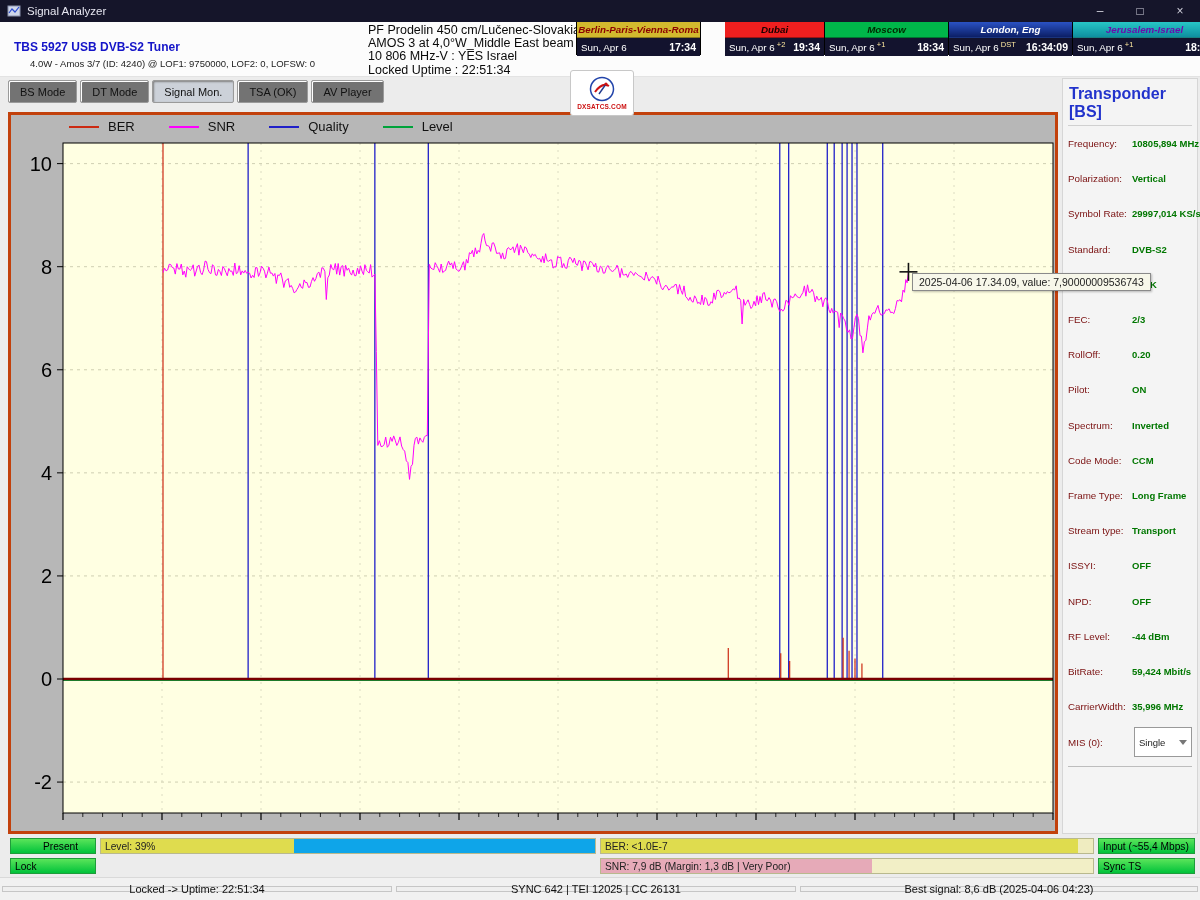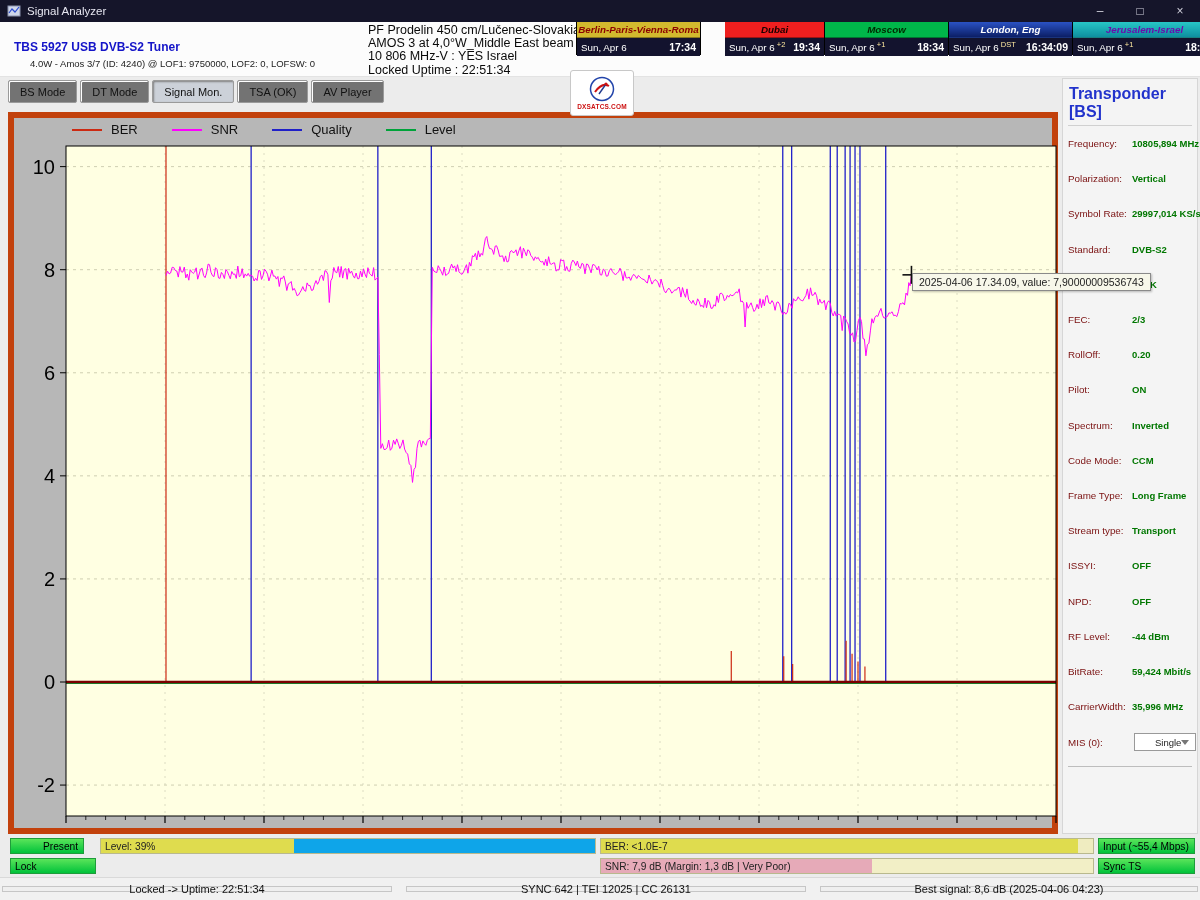--- a/index.html
+++ b/index.html
@@ -36,41 +36,41 @@
   #logo{position:absolute;left:570px;top:70px;width:62px;height:44px;background:#fff;border:1px solid #c8c8c8;border-radius:3px;display:flex;flex-direction:column;align-items:center;justify-content:center;z-index:5;}
   #logo .caption{font-size:6.5px;font-weight:bold;color:#cc1111;letter-spacing:.2px;margin-top:1px;}
 
   
   #tp{position:absolute;left:1062px;top:78px;width:136px;height:756px;background:#f4f4f4;border:1px solid #d6d6d6;box-sizing:border-box;padding:4px 5px;}
   #tp-title{font-size:16px;font-weight:bold;color:#2233cc;padding:2px 0 4px 1px;border-bottom:1px solid #d0d0d0;}
   .tp-row{display:flex;align-items:center;height:35.2px;}
   .tp-label{flex:0 0 64px;font-size:9.8px;color:#7a1010;}
   .tp-value{font-size:9.5px;font-weight:bold;color:#007700;white-space:nowrap;}
   #mis-row{display:flex;align-items:center;height:36px;}
-  #mis-select{margin-left:2px;width:62px;height:18px;background:#fff;border:1px solid #999;font-size:9.5px;display:flex;align-items:center;padding:0 20px;box-sizing:border-box;color:#222;cursor:pointer;}
+  #mis-select{margin-left:2px;width:62px;height:30px;background:#fff;border:1px solid #999;font-size:9.5px;display:flex;align-items:center;padding:0 4px;box-sizing:border-box;color:#222;cursor:pointer;}
   #mis-select .caret{margin-left:auto;width:0;height:0;border-left:4px solid transparent;border-right:4px solid transparent;border-top:5px solid #777;}
   #tp-divider{border-top:1px solid #bdbdbd;margin-top:6px;}
 
   
-  #chart{position:absolute;left:8px;top:112px;width:1050px;height:722px;background:#b7b7b7;border:6px solid #c2410c;box-sizing:border-box;}
+  #chart{position:absolute;left:8px;top:112px;width:1050px;height:722px;background:#b7b7b7;border:3px solid #c2410c;box-sizing:border-box;}
   #legend{position:absolute;left:58px;top:4px;display:flex;align-items:center;z-index:2;}
   .leg{display:flex;align-items:center;margin-right:34px;font-size:13px;color:#111;}
   .leg-swatch{width:30px;height:2px;margin-right:9px;}
   #chart-svg{position:absolute;left:0;top:0;}
   #chart-svg text{font-family:"Liberation Sans",sans-serif;}
   #tooltip{position:absolute;left:912px;top:273px;background:#f7f7ea;border:1px solid #8a8a8a;font-size:10.5px;color:#222;padding:2px 6px;white-space:nowrap;box-shadow:1px 1px 2px rgba(0,0,0,.25);z-index:6;}
 
   
   .badge{position:absolute;height:16px;background:linear-gradient(#5ae45a,#00c23a);border:1px solid #1f9c3a;font-size:10.2px;color:#000;display:flex;align-items:center;padding:0 4px;box-sizing:border-box;white-space:nowrap;overflow:hidden;}
   .sbar{position:absolute;height:16px;border:1px solid #b9b98e;box-sizing:border-box;overflow:hidden;}
   .sbar-fill{position:absolute;left:0;top:0;bottom:0;}
   .sbar-label{position:absolute;left:4px;top:1.5px;font-size:10.2px;color:#222;white-space:nowrap;}
 
   
-  #statusbar{position:absolute;left:0;top:877px;width:1200px;height:23px;background:#f1f1f1;border-top:1px solid #d9d9d9;display:flex;box-sizing:border-box;padding:8px 2px;gap:14px;}
+  #statusbar{position:absolute;left:0;top:877px;width:1200px;height:23px;background:#f1f1f1;border-top:1px solid #d9d9d9;display:flex;box-sizing:border-box;padding:8px 2px;gap:4px;}
   .sb-cell{border:1px solid #c6c6c6;background:#efefef;display:flex;align-items:center;justify-content:center;font-size:11px;color:#111;}
   .sb-left{flex:0 0 388px;}
   .sb-mid{flex:0 0 398px;}
   .sb-right{flex:1;}
 </style>
 </head>
 <body>
 
 <div id="app">
 
@@ -360,21 +360,21 @@
         <line x1="52" y1="565.5" x2="1042" y2="565.5" stroke="#00a33a" stroke-width="1"></line>
         <line x1="52" y1="564" x2="1042" y2="564" stroke="#7a0000" stroke-width="2.6"></line>
         <polyline points="152.0,157.6 153.5,153.2 155.1,155.9 156.6,155.0 158.2,149.3 159.7,149.5 161.2,152.4 162.8,153.0 164.3,159.1 165.9,148.6 167.3,153.9 168.8,154.1 170.3,149.1 171.8,159.9 173.3,156.0 174.8,162.2 176.2,151.7 177.7,153.9 179.2,155.4 180.7,154.0 182.2,149.8 183.7,161.2 185.2,156.0 186.6,151.2 188.1,150.2 189.6,157.6 191.1,159.7 192.6,154.9 194.1,146.1 195.5,146.7 197.0,154.4 198.5,157.7 200.0,158.6 201.5,149.7 203.0,151.5 204.5,159.9 205.9,160.4 207.4,154.4 208.9,156.5 210.4,160.5 211.9,151.5 213.4,153.7 214.9,157.4 216.3,160.8 217.8,153.5 219.3,156.3 220.8,156.0 222.3,160.4 223.8,148.1 225.3,158.7 226.7,157.7 228.2,150.7 229.7,159.9 231.2,155.9 232.7,158.1 234.2,155.4 235.6,158.2 237.1,157.1 238.6,158.2 240.1,163.0 241.6,160.3 243.1,162.5 244.6,152.6 246.0,152.7 247.5,161.4 249.0,157.8 250.5,151.2 252.0,153.1 253.5,156.2 254.9,162.9 256.4,158.2 257.9,152.1 259.4,158.2 260.9,158.0 262.4,161.1 263.9,158.5 265.3,168.5 266.8,159.9 268.3,160.6 269.8,157.9 271.3,163.9 272.8,172.5 274.3,165.9 275.7,165.1 277.2,163.5 278.7,172.3 280.2,170.4 281.7,173.5 283.1,177.8 284.5,177.0 286.0,174.4 287.4,172.1 288.8,168.6 290.3,172.4 291.7,173.3 293.1,164.9 294.5,167.6 296.0,167.5 297.5,172.4 299.0,172.0 300.5,166.4 302.0,162.6 303.5,166.3 304.9,163.5 306.4,158.4 307.9,157.1 309.4,162.5 310.9,152.7 312.4,153.3 313.9,156.7 315.3,184.5 316.8,162.8 318.3,160.0 319.8,149.5 321.3,153.9 322.8,154.8 324.3,148.5 325.7,159.2 327.2,148.5 328.7,160.1 330.2,151.5 331.7,150.6 333.2,161.3 334.6,150.3 336.1,155.3 337.6,153.1 339.1,157.6 340.6,160.1 342.1,155.0 343.6,160.7 345.0,160.7 346.5,153.1 348.0,158.9 349.5,150.8 351.0,156.1 352.5,159.6 353.9,149.7 355.4,155.3 356.8,156.8 358.2,158.1 359.6,149.6 361.0,162.1 362.4,160.7 363.9,159.1 365.3,236.5 366.8,330.4 368.4,325.7 370.0,331.5 371.6,331.4 373.2,329.4 374.7,322.1 376.3,332.3 377.9,330.2 379.5,322.2 381.1,326.4 382.7,320.9 384.2,325.2 385.8,330.5 387.4,327.3 389.0,321.9 390.6,331.1 392.2,334.6 393.7,336.1 395.3,345.9 396.9,347.5 398.5,364.4 400.0,351.4 401.5,349.3 403.0,330.3 404.4,323.3 405.9,322.2 407.4,329.1 408.9,322.9 410.4,325.5 411.9,327.3 413.3,322.4 414.8,320.6 416.3,320.6 418.3,149.3 419.8,153.0 421.3,154.0 422.8,154.6 424.2,147.7 425.7,150.6 427.2,153.4 428.7,157.2 430.2,149.0 431.7,157.6 433.2,156.2 434.6,155.4 436.1,150.2 437.6,146.1 439.1,150.1 440.6,147.9 442.1,153.6 443.5,146.7 445.0,153.8 446.5,155.4 448.0,156.4 449.5,154.1 451.0,150.1 452.5,146.7 453.9,155.2 455.4,144.4 456.9,148.1 458.4,137.7 459.9,138.8 461.4,135.3 462.8,141.9 464.3,132.8 465.8,138.9 467.2,135.4 468.6,137.2 470.0,128.2 471.4,120.5 472.8,118.5 474.1,125.9 475.5,130.6 476.9,130.7 478.3,131.7 479.7,136.4 481.2,128.1 482.6,127.8 484.1,132.0 485.6,138.4 487.1,138.2 488.6,137.8 490.1,143.6 491.6,137.9 493.0,144.0 494.5,143.3 496.0,134.0 497.5,132.5 499.0,134.6 500.5,134.2 502.0,131.8 503.4,137.7 504.9,132.8 506.4,128.7 507.9,140.2 509.4,130.1 510.9,133.7 512.4,137.8 513.8,131.8 515.3,132.9 516.8,137.5 518.3,139.2 519.8,142.5 521.3,138.8 522.7,140.8 524.2,139.4 525.7,142.6 527.2,144.1 528.7,143.3 530.2,147.2 531.7,141.2 533.1,147.9 534.6,138.7 536.1,145.7 537.6,146.3 539.1,145.0 540.6,144.9 542.0,153.1 543.6,151.9 545.1,151.9 546.6,141.5 548.1,142.7 549.7,142.1 551.2,152.7 552.7,148.5 554.2,152.9 555.8,153.3 557.3,145.3 558.8,142.1 560.3,144.0 561.9,147.6 563.4,143.0 564.9,149.0 566.4,150.4 567.9,145.4 569.5,146.4 571.0,155.8 572.5,146.0 574.0,146.5 575.6,150.5 577.1,154.8 578.6,146.8 580.1,146.6 581.6,148.5 583.2,152.0 584.7,148.3 586.2,156.7 587.7,157.1 589.3,151.1 590.8,152.4 592.3,158.2 593.8,158.0 595.4,152.6 596.9,150.5 598.4,153.5 599.9,155.5 601.5,156.5 603.0,155.4 604.5,153.8 606.0,150.2 607.5,154.1 609.1,162.6 610.6,153.5 612.1,159.9 613.6,159.9 615.2,159.0 616.7,162.4 618.2,158.5 619.7,156.3 621.3,158.1 622.8,160.5 624.3,157.5 625.8,158.8 627.3,160.4 628.9,161.2 630.4,161.7 631.9,163.9 633.4,165.0 635.0,157.0 636.5,161.6 638.0,166.1 639.5,163.4 641.0,161.6 642.6,162.5 644.1,164.8 645.6,169.1 647.1,161.1 648.7,167.4 650.2,172.5 651.7,174.9 653.2,172.2 654.8,170.1 656.3,172.0 657.8,175.2 659.3,173.4 660.9,171.9 662.4,172.1 663.9,169.6 665.4,169.5 666.9,179.1 668.5,169.6 670.0,175.4 671.5,179.3 673.0,170.9 674.6,181.5 676.1,183.1 677.6,185.5 679.1,182.3 680.6,186.2 682.1,187.2 683.6,180.8 685.1,183.4 686.6,188.4 688.1,187.3 689.6,189.5 691.0,180.0 692.5,189.8 694.0,182.4 695.5,184.2 697.0,190.3 698.5,190.2 700.0,186.7 701.4,188.2 702.9,177.9 704.4,184.5 705.9,175.7 707.4,175.1 708.9,176.9 710.4,182.8 711.8,181.4 713.3,177.4 714.8,179.2 716.3,176.6 717.8,177.7 719.3,177.4 720.7,175.7 722.2,173.9 723.7,174.9 725.2,170.8 726.7,183.7 728.2,183.0 729.7,185.4 731.1,209.0 732.6,184.4 734.1,190.3 735.6,187.4 737.1,184.8 738.6,189.5 740.0,193.5 741.5,191.6 743.0,186.3 744.5,190.8 746.0,180.7 747.5,189.6 749.0,181.5 750.4,187.8 751.9,178.3 753.4,177.6 754.9,184.9 756.4,185.7 758.0,182.6 759.5,185.1 761.1,192.3 762.6,184.6 764.1,183.9 765.7,186.7 767.2,193.0 768.8,196.5 770.3,194.0 771.8,196.2 773.4,194.0 774.9,185.4 776.5,186.3 778.0,190.3 779.5,180.7 781.1,182.8 782.6,182.2 784.2,178.8 785.7,181.3 787.2,182.3 788.8,182.9 790.3,180.2 791.9,177.5 793.4,170.9 794.9,181.2 796.5,169.8 798.0,177.4 799.6,177.0 801.1,174.3 802.6,177.7 804.2,186.8 805.7,181.1 807.3,185.0 808.8,184.7 810.3,182.4 811.8,191.8 813.3,184.8 814.8,182.8 816.3,185.4 817.8,194.6 819.3,198.0 820.7,193.4 822.2,198.1 823.7,196.0 825.2,196.5 826.7,197.3 828.2,212.6 829.6,198.0 831.1,199.8 832.6,203.4 834.1,206.0 835.6,214.9 837.1,217.3 838.6,214.8 840.0,224.0 841.5,223.0 843.0,212.2 844.5,202.2 846.0,199.3 847.5,203.6 849.0,220.7 850.4,221.1 851.9,237.8 853.4,226.6 854.9,225.3 856.4,212.9 857.9,200.7 859.3,205.1 860.8,199.7 862.3,197.6 863.8,198.4 865.4,194.0 867.0,190.4 868.6,197.4 870.1,200.2 871.7,199.1 873.3,198.6 874.9,194.9 876.5,195.2 878.1,193.8 879.6,197.6 881.2,197.2 882.8,198.6 884.4,193.7 886.0,185.6 887.6,185.8 889.0,184.7 890.5,186.9 892.0,175.1 893.5,177.3 894.8,164.6 896.1,167.8 897.5,156.8" fill="none" stroke="#ff00ff" stroke-width="1"></polyline>
         <rect x="52" y="28" width="990" height="670" fill="none" stroke="#000" stroke-width="1"></rect>
         <line x1="888.46" y1="156.84615384615384" x2="906.46" y2="156.84615384615384" stroke="#111" stroke-width="1.6"></line>
         <line x1="897.46" y1="147.84615384615384" x2="897.46" y2="165.84615384615384" stroke="#111" stroke-width="1.6"></line>
       </svg>
   </div>
   <div id="tooltip">2025-04-06 17.34.09, value: 7,90000009536743</div>
 
-  <div class="badge" style="left:10px;top:838px;width:74px;padding-left:32px;">Present</div>
+  <div class="badge" style="left:10px;top:838px;width:86px;padding-left:32px;">Present</div>
   <div class="sbar" style="left: 100px; top: 838px; width: 496px; background: #0ea5e9;">
     <div class="sbar-fill" style="width: 39%; background: rgb(223, 220, 78);"></div>
     <span class="sbar-label">Level: 39%</span>
   </div>
   <div class="sbar" style="left: 600px; top: 838px; width: 494px; background: rgb(239, 236, 192);">
     <div class="sbar-fill" style="width: 97%; background: rgb(223, 220, 78);"></div>
     <span class="sbar-label">BER: &lt;1.0E-7</span>
   </div>
   <div class="badge" style="left:1098px;top:838px;width:97px;">Input (~55,4 Mbps)</div>
 

